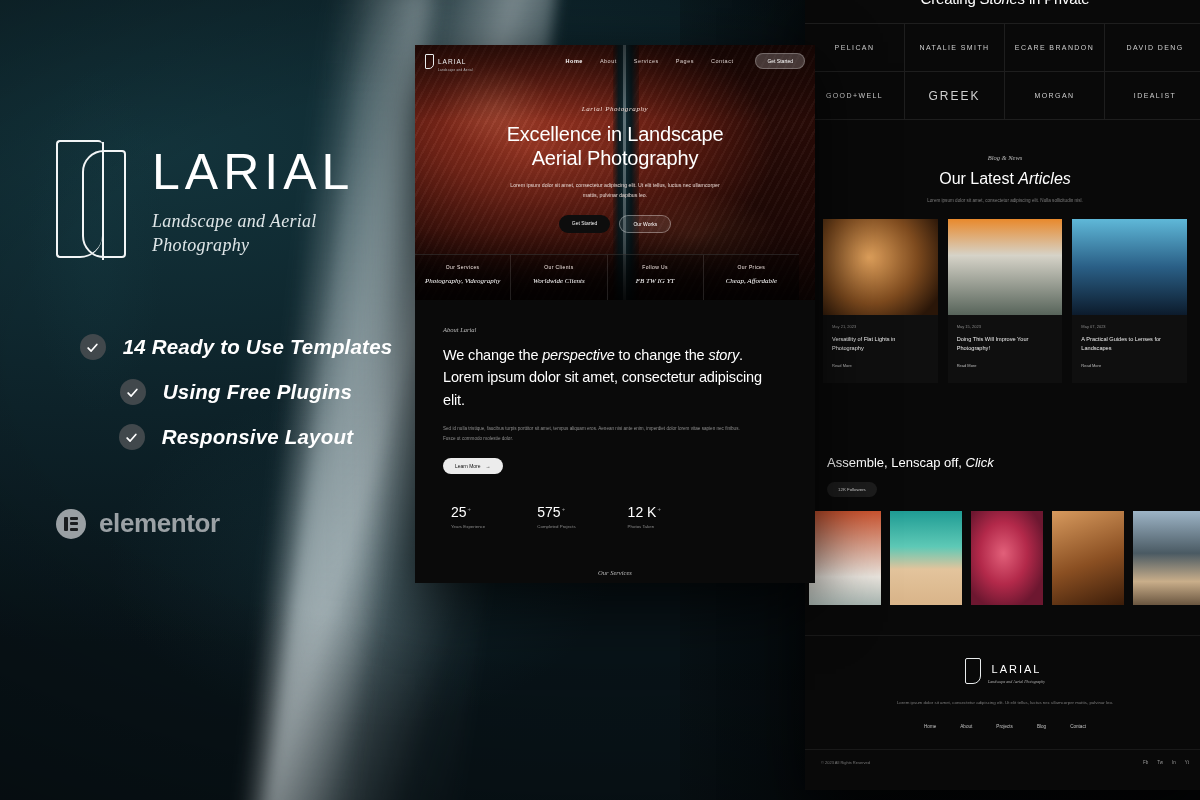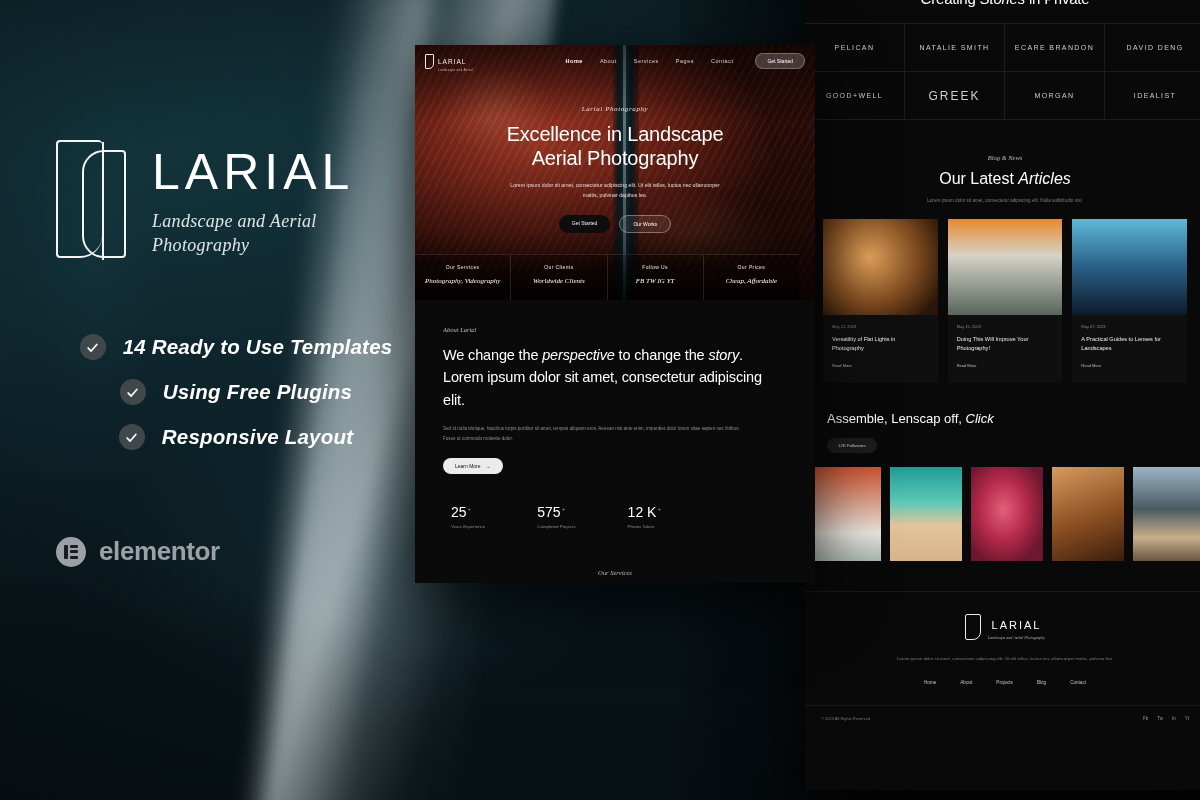--- a/index.html
+++ b/index.html
@@ -77,21 +77,21 @@
   .feature { display:flex; align-items:center; gap:17px; }
   .check {
     width:26px; height:26px; border-radius:50%; background:#41484c;
     display:flex; align-items:center; justify-content:center; flex:none;
   }
   .check svg { display:block; }
   .feature-label {
     font-size:20.5px; font-style:italic; color:#ffffff; font-weight:600; letter-spacing:.2px;
   }
 
-  .elementor { margin-top:86px; display:flex; align-items:center; gap:13px; }
+  .elementor { margin-top:58px; display:flex; align-items:center; gap:13px; }
   .el-badge {
     width:30px; height:30px; border-radius:50%; background:#9aa0a4;
     display:flex; align-items:center; justify-content:center; gap:2.5px; flex:none;
   }
   .el-badge .vb { width:3.5px; height:14px; background:#1a1d1f; border-radius:1px; }
   .el-badge .hbs { display:flex; flex-direction:column; gap:2.5px; }
   .el-badge .hb { width:8px; height:3px; background:#1a1d1f; border-radius:1px; }
   .el-word { font-size:26px; font-weight:700; color:#9ba1a5; letter-spacing:-.4px; }
 
   
@@ -214,21 +214,21 @@
   .blog-thumb { height:96px; }
   .bt1 { background:radial-gradient(70% 80% at 40% 40%, #e0a15c, #7d4a1e 60%, #2a1608 100%); }
   .bt2 { background:linear-gradient(180deg,#e8892c 0%, #d6d3c8 38%, #57645a 100%); }
   .bt3 { background:linear-gradient(180deg,#5fb8d8 0%, #2a5f86 50%, #0c1b2c 100%); }
   .blog-body { padding:9px 9px 12px; }
   .blog-date { font-size:4px; color:#8a8a8a; }
   .blog-title { font-size:5.6px; color:#ededed; line-height:1.65; margin-top:6px; }
   .blog-link { font-size:4px; color:#bdbdbd; margin-top:9px; display:inline-block; }
 
   .gallery-head { padding:28px 22px 0; }
-  .gallery-h { font-size:13px; color:#fff; }
+  .gallery-h { font-size:13px; color:#fff;margin-top:44px; }
   .gallery-h em { font-style:italic; }
   .btn-follow {
     display:inline-block; background:#1c1c1c; color:#cfcfcf; font-size:4.4px;
     padding:5px 11px; border-radius:20px; margin-top:12px;
   }
   .gallery-strip { display:flex; gap:9px; padding:14px 0 0 4px; }
   .g-tile { width:72px; height:94px; flex:none; }
   .g1 { background:linear-gradient(180deg,#c9532f,#e8e3dc 70%, #a8b5b0); }
   .g2 { background:linear-gradient(180deg,#1f9c94 0%, #5ec9b6 38%, #e3c49c 62%, #d9b489 100%); }
   .g3 { background:radial-gradient(60% 60% at 45% 45%, #e2607a, #b3294a 55%, #6d1730 100%); }

